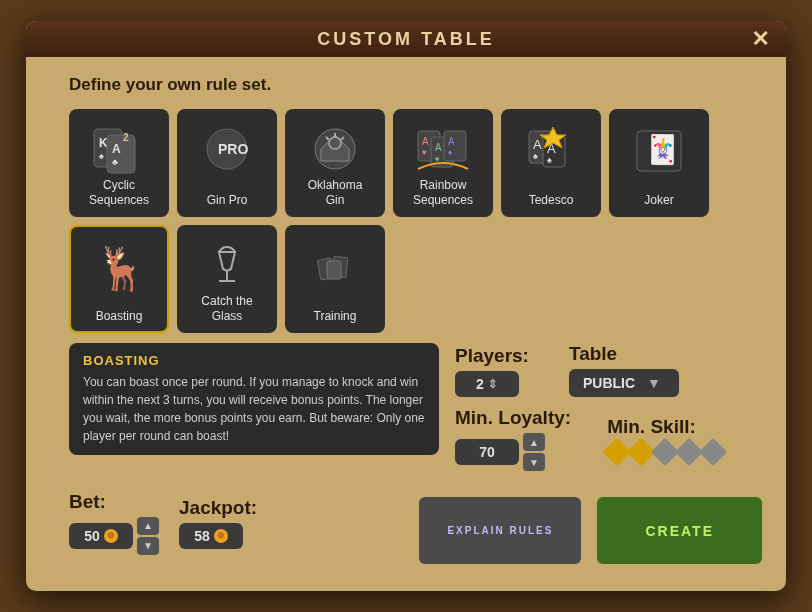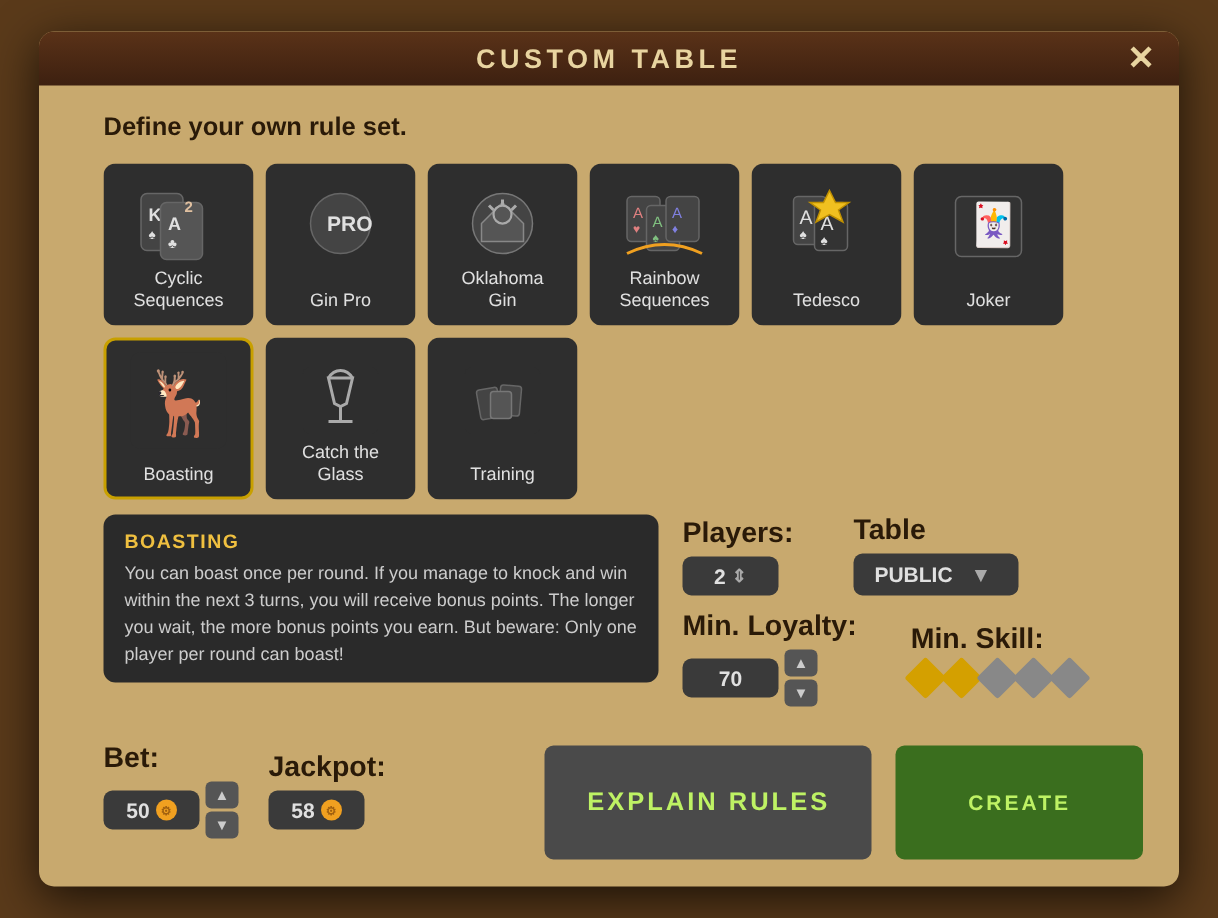--- a/index.html
+++ b/index.html
@@ -218,25 +218,25 @@
       background: #888;
     }
     .action-row {
       display: flex;
       gap: 16px;
       justify-content: center;
       margin-top: 8px;
     }
     .explain-btn {
       background: #4a4a4a;
-      color: #bef264;
+      color: #c4b5fd;
       border: none;
       border-radius: 6px;
       padding: 28px 28px;
-      font-size: 17px;
+      font-size: 10px;
       font-weight: bold;
       letter-spacing: 2px;
       cursor: pointer;
       text-transform: uppercase;
     }
     .create-btn {
       background: #3a6e1e;
       color: #bef264;
       border: none;
       border-radius: 6px;

